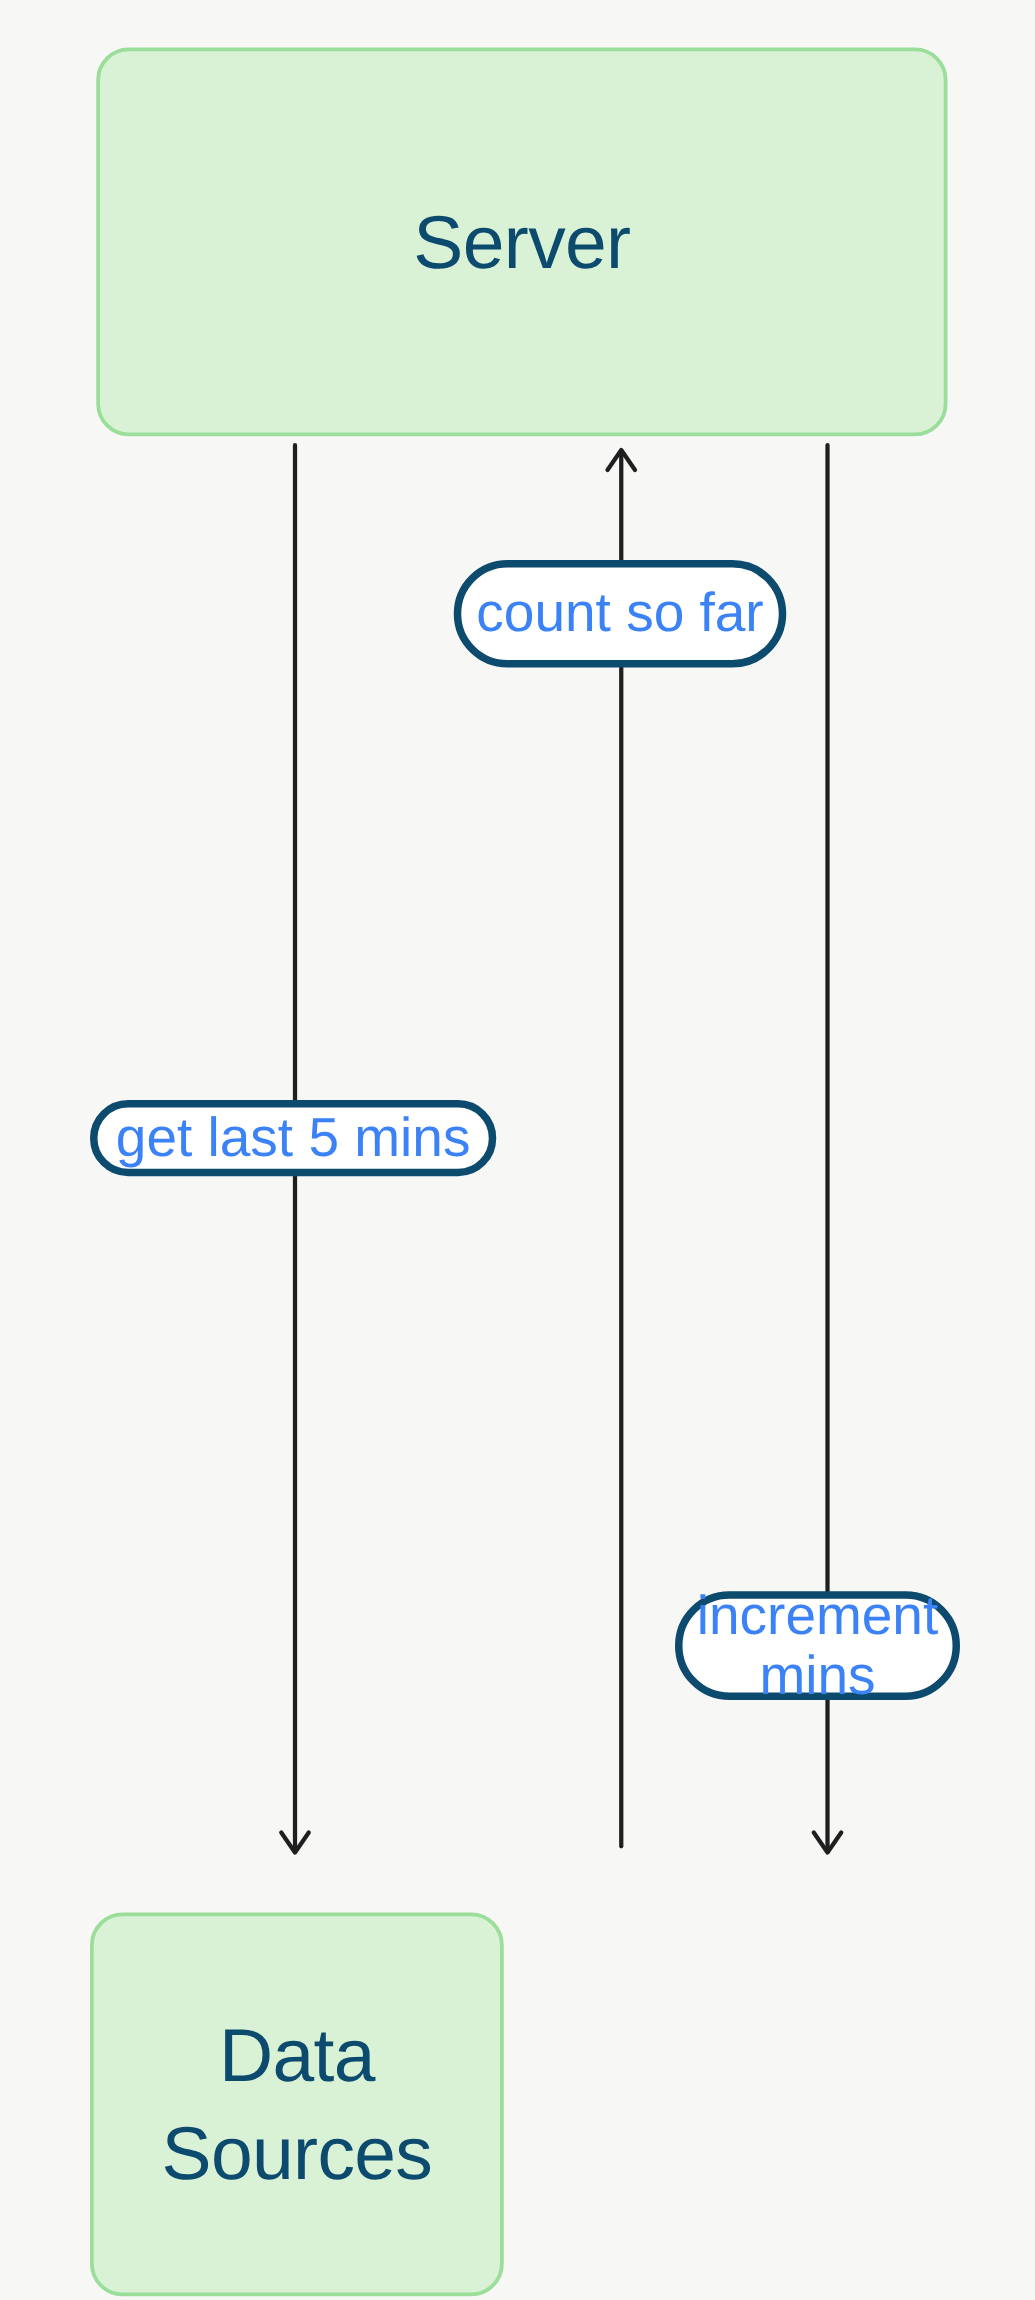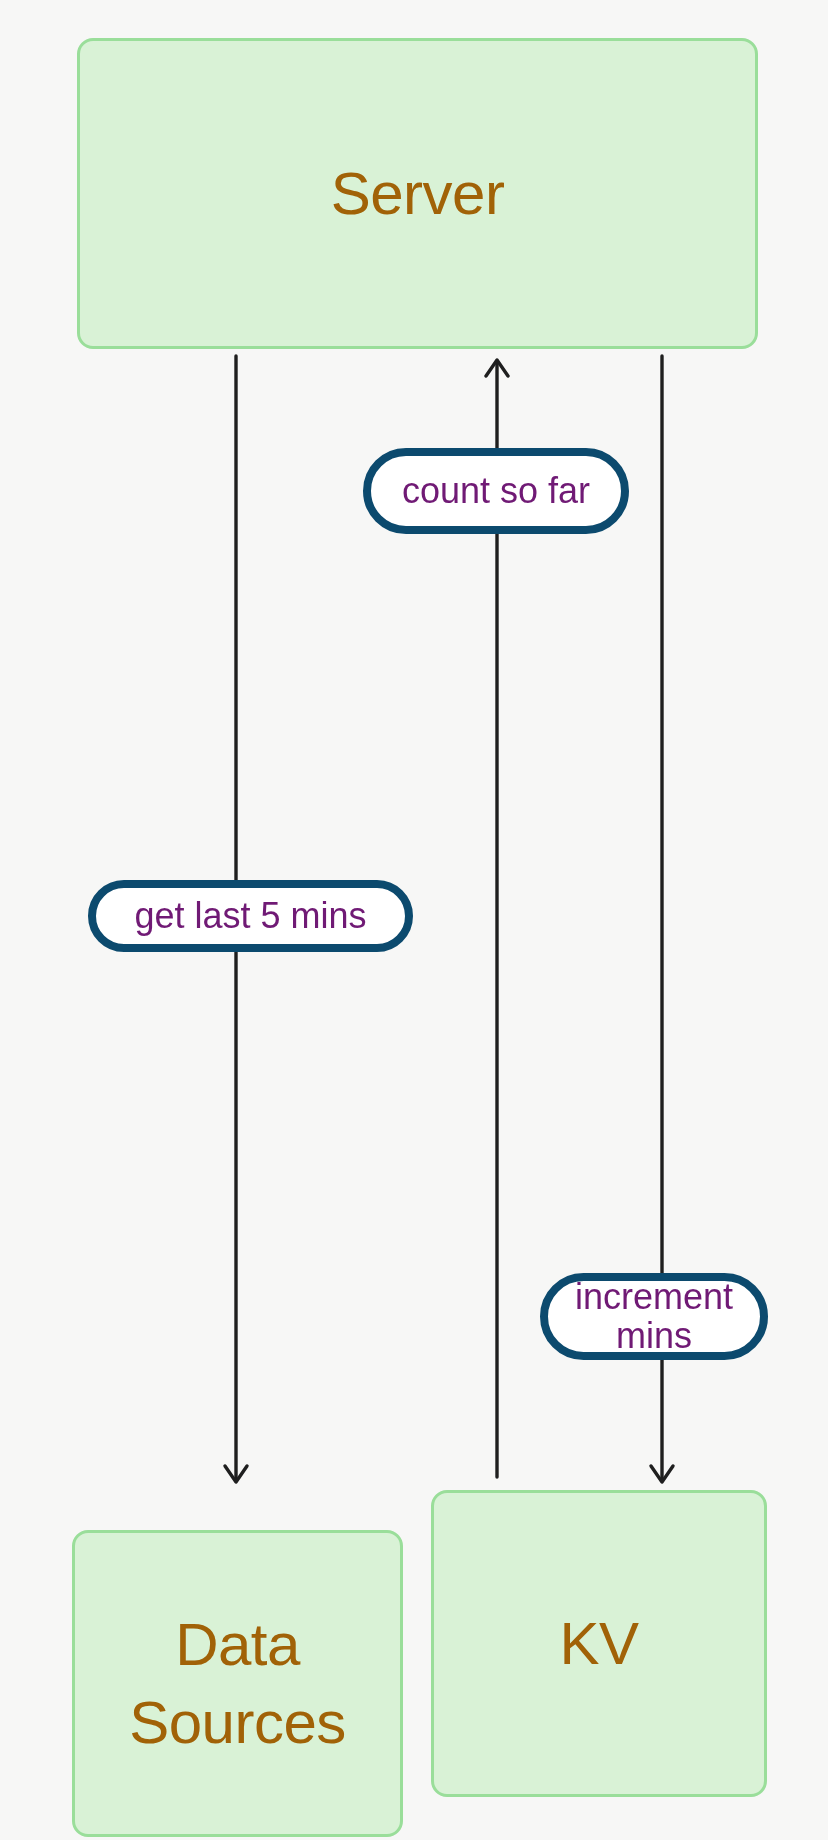--- a/index.html
+++ b/index.html
@@ -13,26 +13,26 @@
     width: 828px;
     height: 1840px;
     background: #f7f7f6;
     overflow: hidden;
   }
   .node {
     position: absolute;
     box-sizing: border-box;
     background: #d9f2d6;
     border: 3px solid #9ade9a;
-    border-radius: 16px;
+    border-radius: 26px;
     display: flex;
     align-items: center;
     justify-content: center;
     text-align: center;
-    color: #a16207;
+    color: #0c4a6e;
     font-size: 60px;
     line-height: 1.3;
     letter-spacing: -0.5px;
   }
   .node-server   { left: 77px;  top: 38px;   width: 681px; height: 311px; }
   .node-sources  { left: 72px;  top: 1490px; width: 331px; height: 307px; padding: 0 12px; margin-top: 40px; }
   .node-kv       { left: 431px; top: 1490px; width: 336px; height: 307px; }
   .edges-layer {
     position: absolute;
     left: 0; top: 0;
@@ -42,50 +42,47 @@
     stroke: #1f1f1f;
     stroke-width: 3.4;
     fill: none;
     stroke-linecap: round;
     stroke-linejoin: round;
   }
   .pill {
     position: absolute;
     box-sizing: border-box;
     background: #ffffff;
-    border: 8px solid #0c4a6e;
+    border: 6px solid #0c4a6e;
     border-radius: 44px;
     display: flex;
     align-items: center;
     justify-content: center;
     text-align: center;
-    color: #701a75;
-    font-size: 36px;
+    color: #3b82f6;
+    font-size: 44px;
     line-height: 1.08;
   }
-  .pill-get       { left: 88px;  top: 880px;  width: 325px; height: 72px; }
+  .pill-get       { left: 72px;  top: 880px;  width: 325px; height: 61px; }
   .pill-count     { left: 363px; top: 448px;  width: 266px; height: 86px; }
   .pill-increment { left: 540px; top: 1273px; width: 228px; height: 87px; padding: 0 20px; }
 </style>
 </head>
 <body>
 
 <div class="canvas">
 
   <div class="node node-server">
     <span>Server</span>
   </div>
 
   <div class="node node-sources">
     <span>Data Sources</span>
   </div>
 
-  <div class="node node-kv">
-    <span>KV</span>
-  </div>
 
   <svg class="edges-layer" viewBox="0 0 828 1840" xmlns="http://www.w3.org/2000/svg" aria-hidden="true">
 
     <g>
       <path class="edge-line" d="M236 356 V1479"></path>
       <polyline class="edge-line" points="225,1466 236,1482 247,1466"></polyline>
     </g>
 
     <g>
       <path class="edge-line" d="M497 364 V1477"></path>

